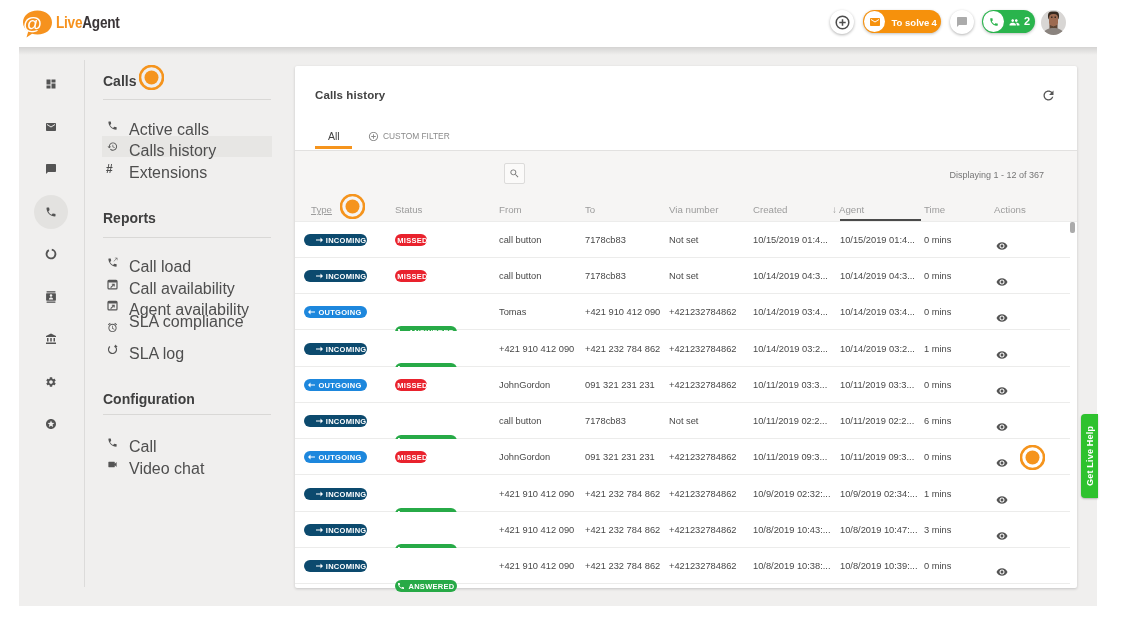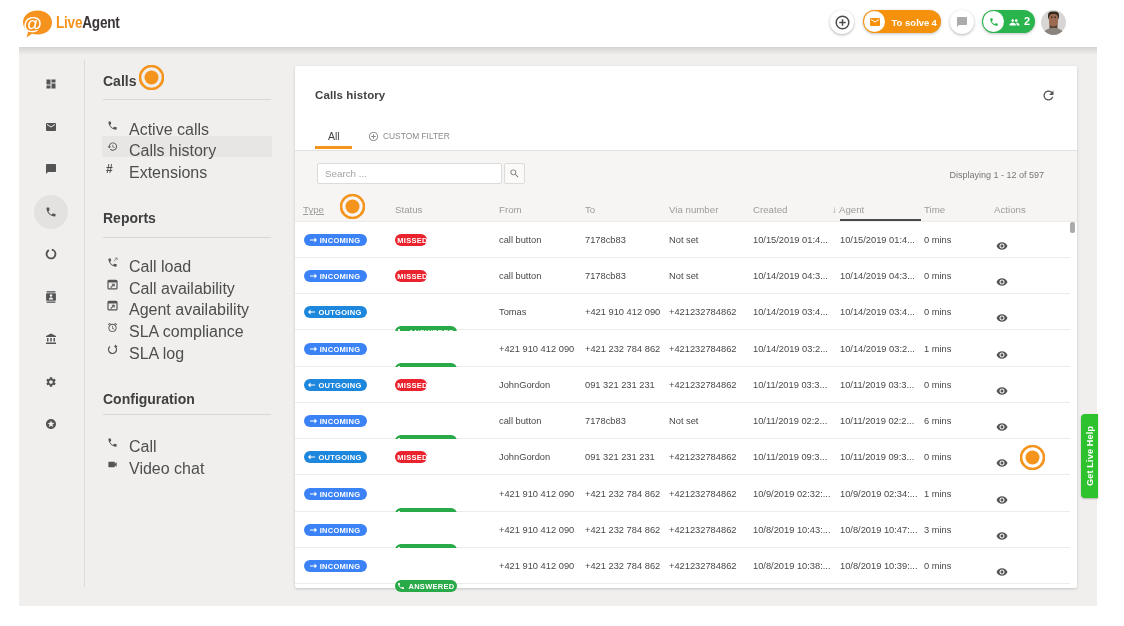--- a/index.html
+++ b/index.html
@@ -37,21 +37,21 @@
 #toolbar { left:0; top:85px; width:782px; height:71px; background:#f6f5f4; border-bottom:1px solid #ececeb;}
 #search { left:22px; top:97px; width:185px; height:21px; background:#fff; border:1px solid #dcdbda; border-radius:2px; font-size:9.8px; color:#a2a2a2; line-height:19px; padding-left:7px; }
 #searchbtn { left:209px; top:97px; width:21px; height:21px; background:#fbfaf9; border:1px solid #dcdbda; border-radius:2px; }
 #displaying { right:33px; top:104px; font-size:9px; color:#757575; }
 .th { top:138px; font-size:9.7px; color:#9c9c9c; }
 #ended-ul { left:545px; top:153px; width:81px; height:2px; background:#4a4a4a; }
 
 .row { left:0; width:775px; height:36px; background:#fff; border-bottom:1px solid #ececeb; }
 .cell { position:absolute; top:13px; font-size:9.3px; color:#484848; white-space:nowrap; }
 .badge { position:absolute; top:11.75px; height:12.5px; border-radius:6.5px; color:#fff; font-size:7.5px; font-weight:bold; letter-spacing:0.3px; display:flex; align-items:center; justify-content:center; }
-.b-in { left:8.5px; width:63px; background:#3b82f6; }
+.b-in { left:8.5px; width:63px; background:#0c4a6e;justify-content:flex-end; }
 .b-out { left:8.5px; width:63px; background:#1d87dd; }
 .b-missed { left:100px; width:32px; background:#e9222d; }
 .b-answered { left:100px; width:62px; background:#27aa47;margin-top:20px; }
 .c-from { left:204px; }
 .c-to { left:290px; }
 .c-via { left:374px; }
 .c-created { left:458px; }
 .c-ended { left:545px; }
 .c-time { left:629px; }
 .c-eye { left:701px; top:14px; }
@@ -195,21 +195,21 @@
   <svg class="abs micon" style="top:300px;" viewBox="0 0 12 12">
       <rect x="1.1" y="1.4" width="9.8" height="9.4" rx="1" fill="none" stroke="#555" stroke-width="1.3"></rect>
       <rect x="1.1" y="1.4" width="9.8" height="2.4" rx="0.8" fill="#555"></rect>
       <path d="M4 9.4 L7.6 5.8" stroke="#555" stroke-width="1.2" fill="none"></path>
       <path d="M5.3 5.7 h2.5 v2.5" fill="none" stroke="#555" stroke-width="1.2"></path>
     </svg>
   <div class="abs mitem" style="left:129px; top:301px;">Agent availability</div>
   <svg class="abs micon" style="top:322px;" viewBox="0 0 24 24">
       <path fill="#555" d="M22 5.72l-4.6-3.86-1.29 1.53 4.6 3.86L22 5.72zM7.88 3.39L6.6 1.86 2 5.71l1.29 1.53 4.59-3.85zM12.5 8H11v6l4.75 2.85.75-1.23-4-2.37V8zM12 4c-4.97 0-9 4.03-9 9s4.02 9 9 9c4.97 0 9-4.03 9-9s-4.03-9-9-9zm0 16c-3.87 0-7-3.13-7-7s3.13-7 7-7 7 3.13 7 7-3.13 7-7 7z"></path>
     </svg>
-  <div class="abs mitem" style="left:129px; top:323px;">SLA compliance</div>
+  <div class="abs mitem" style="left:129px; top:313px;">SLA compliance</div>
   <svg class="abs micon" style="top:344px;" viewBox="0 0 12 12">
       <circle cx="6" cy="6" r="4.3" fill="none" stroke="#555" stroke-width="1.4" stroke-dasharray="21 6" transform="rotate(-58 6 6)"></circle>
       <path d="M9.2 0.6 l2.4 2.6 h-3.4 z" fill="#555"></path>
     </svg>
   <div class="abs mitem" style="left:129px; top:344.5px;">SLA log</div>
 
   <div class="abs sect" style="left:103px; top:390.5px;">Configuration</div>
   <div class="abs sdiv" style="top:414px;"></div>
   <svg class="abs micon" style="top:437px;" viewBox="0 0 24 24">
       <path fill="#555" d="M6.62 10.79c1.44 2.83 3.76 5.14 6.59 6.59l2.2-2.2c.27-.27.67-.36 1.02-.24 1.12.37 2.33.57 3.57.57.55 0 1 .45 1 1V20c0 .55-.45 1-1 1-9.39 0-17-7.61-17-17 0-.55.45-1 1-1h3.5c.55 0 1 .45 1 1 0 1.25.2 2.45.57 3.57.11.35.03.74-.25 1.02l-2.2 2.2z"></path>
@@ -226,28 +226,27 @@
         <path fill="#555" d="M17.65 6.35C16.2 4.9 14.21 4 12 4c-4.42 0-7.99 3.58-7.99 8s3.57 8 7.99 8c3.73 0 6.84-2.55 7.73-6h-2.08c-.82 2.33-3.04 4-5.65 4-3.31 0-6-2.69-6-6s2.69-6 6-6c1.66 0 3.14.69 4.22 1.78L13 11h7V4l-2.35 2.35z"></path>
       </svg>
     <div class="abs" id="tab-all">All</div>
     <div class="abs" id="tab-underline"></div>
     <svg class="abs" style="left:73px; top:65px;" width="11" height="11" viewBox="0 0 24 24">
         <path fill="#8a8a8a" d="M13 7h-2v4H7v2h4v4h2v-4h4v-2h-4V7zm-1-5C6.48 2 2 6.48 2 12s4.48 10 10 10 10-4.48 10-10S17.52 2 12 2zm0 18c-4.41 0-8-3.59-8-8s3.59-8 8-8 8 3.59 8 8-3.59 8-8 8z"></path>
       </svg>
     <div class="abs" id="tab-cf" style="left:88px;">CUSTOM FILTER</div>
     <div class="abs" id="tabs-div"></div>
     <div class="abs" id="toolbar"></div>
-    <div class="abs" id="search">Search ...</div>
     <div class="abs" id="searchbtn">
         <svg style="position:absolute;left:4px;top:4px;" width="11" height="11" viewBox="0 0 24 24">
           <path fill="#757575" d="M15.5 14h-.79l-.28-.27C15.41 12.59 16 11.11 16 9.5 16 5.91 13.09 3 9.5 3S3 5.91 3 9.5 5.91 16 9.5 16c1.61 0 3.09-.59 4.23-1.57l.27.28v.79l5 4.99L20.49 19l-4.99-5zm-6 0C7.01 14 5 11.99 5 9.5S7.01 5 9.5 5 14 7.01 14 9.5 11.99 14 9.5 14z"></path>
         </svg>
       </div>
-    <div class="abs" id="displaying">Displaying 1 - 12 of 597</div>
-    <div class="abs th" style="left:8px;text-decoration:underline;">Type</div>
+    <div class="abs" id="displaying">Displaying 1 - 12 of 367</div>
+    <div class="abs th" style="left:16px;text-decoration:underline;">Type</div>
     <div class="abs th" style="left:100px;">Status</div>
     <div class="abs th" style="left:204px;">From</div>
     <div class="abs th" style="left:290px;">To</div>
     <div class="abs th" style="left:374px;">Via number</div>
     <div class="abs th" style="left:458px;">Created</div>
     <div class="abs th" style="left:537px;">↓ Agent</div>
     <div class="abs th" style="left:629px;">Time</div>
     <div class="abs th" style="left:699px;">Actions</div>
     <div class="abs" id="ended-ul"></div>
     <div id="rows">

